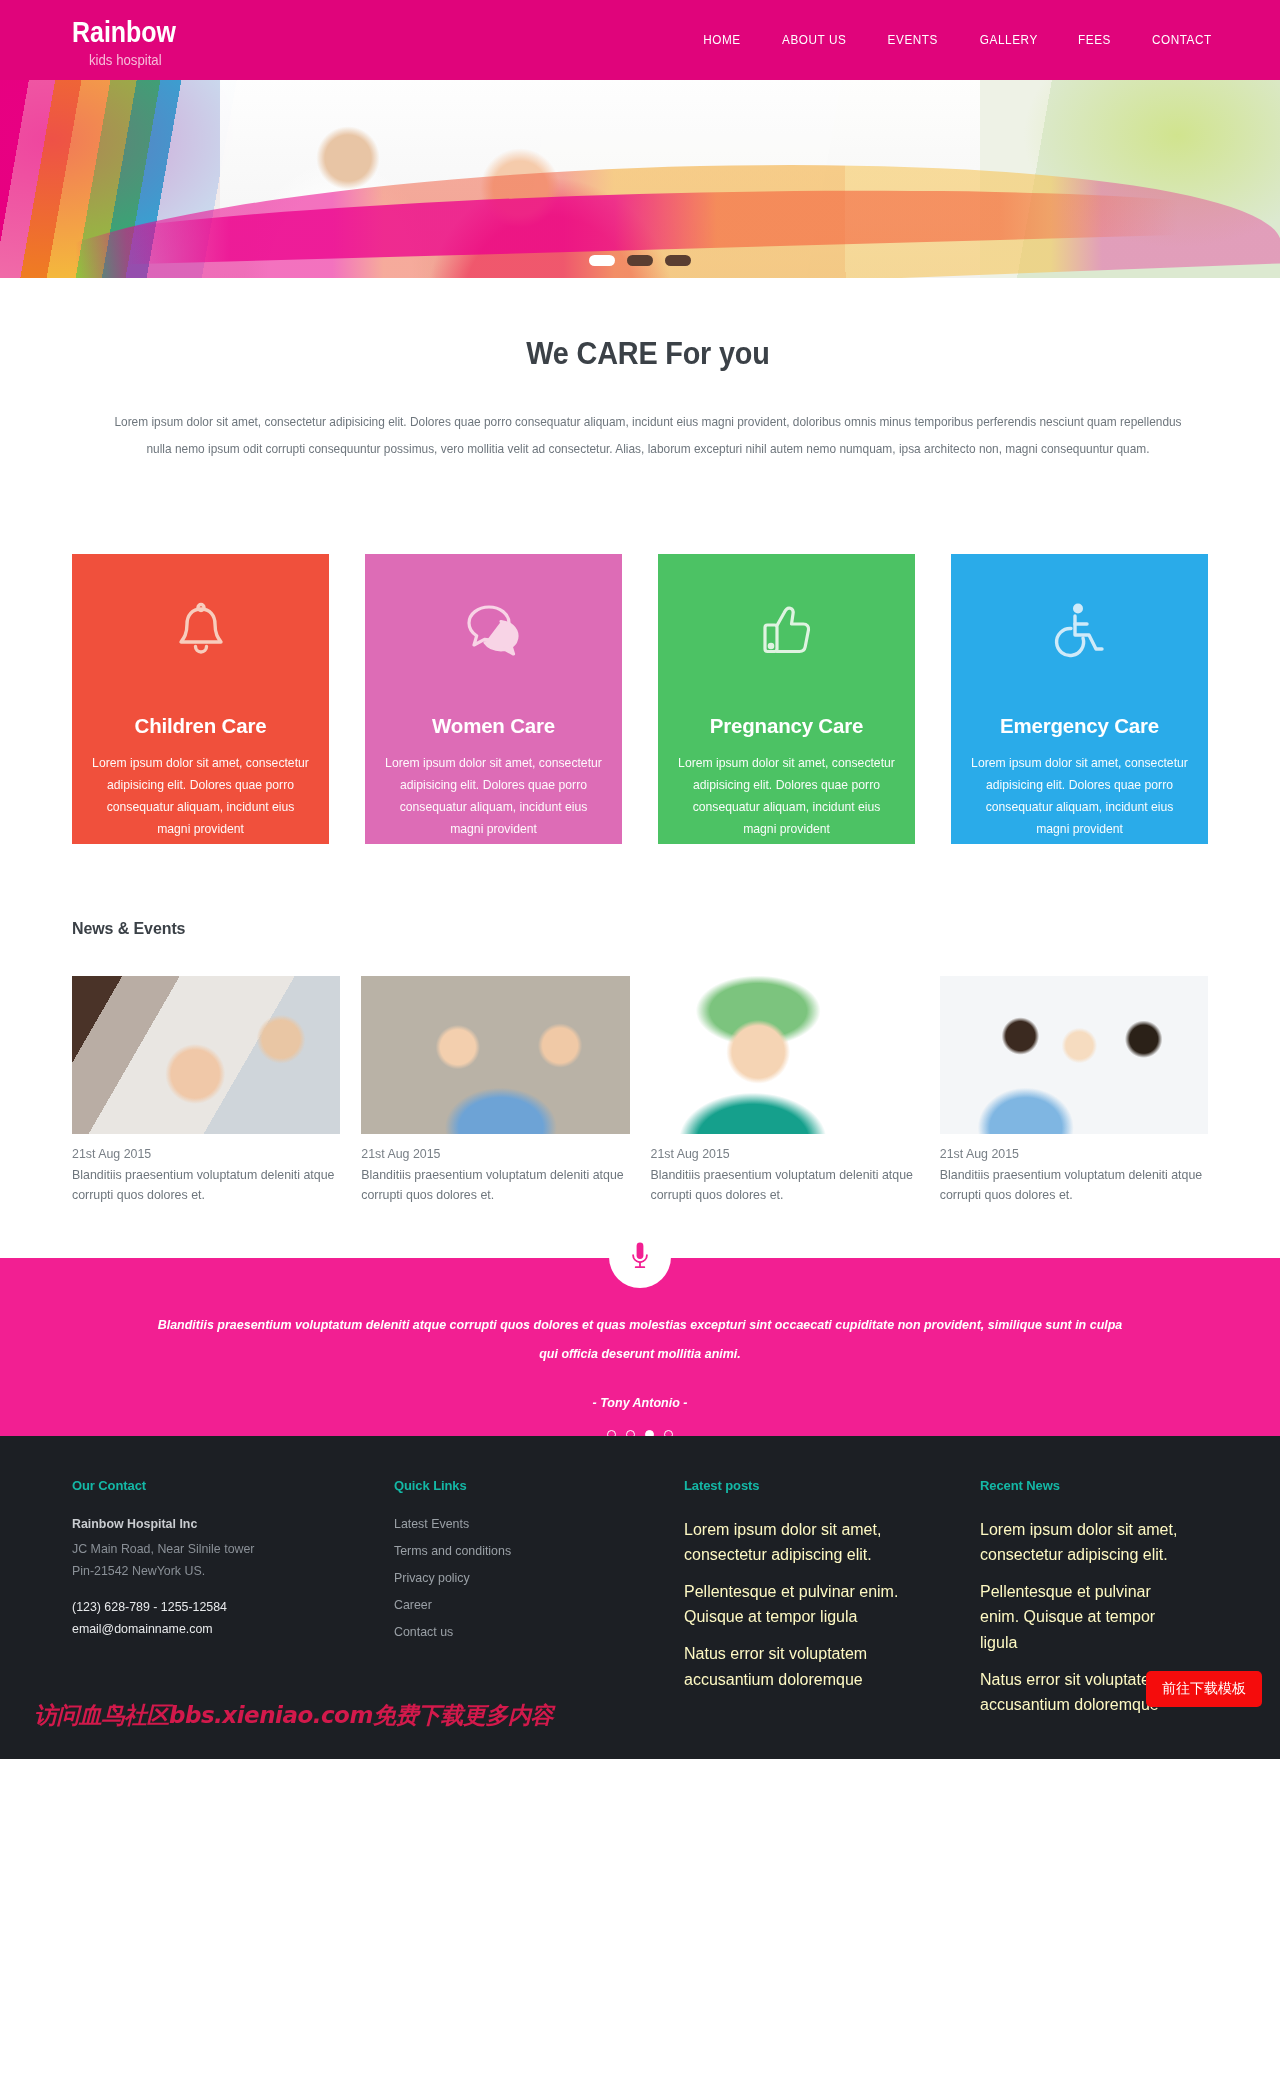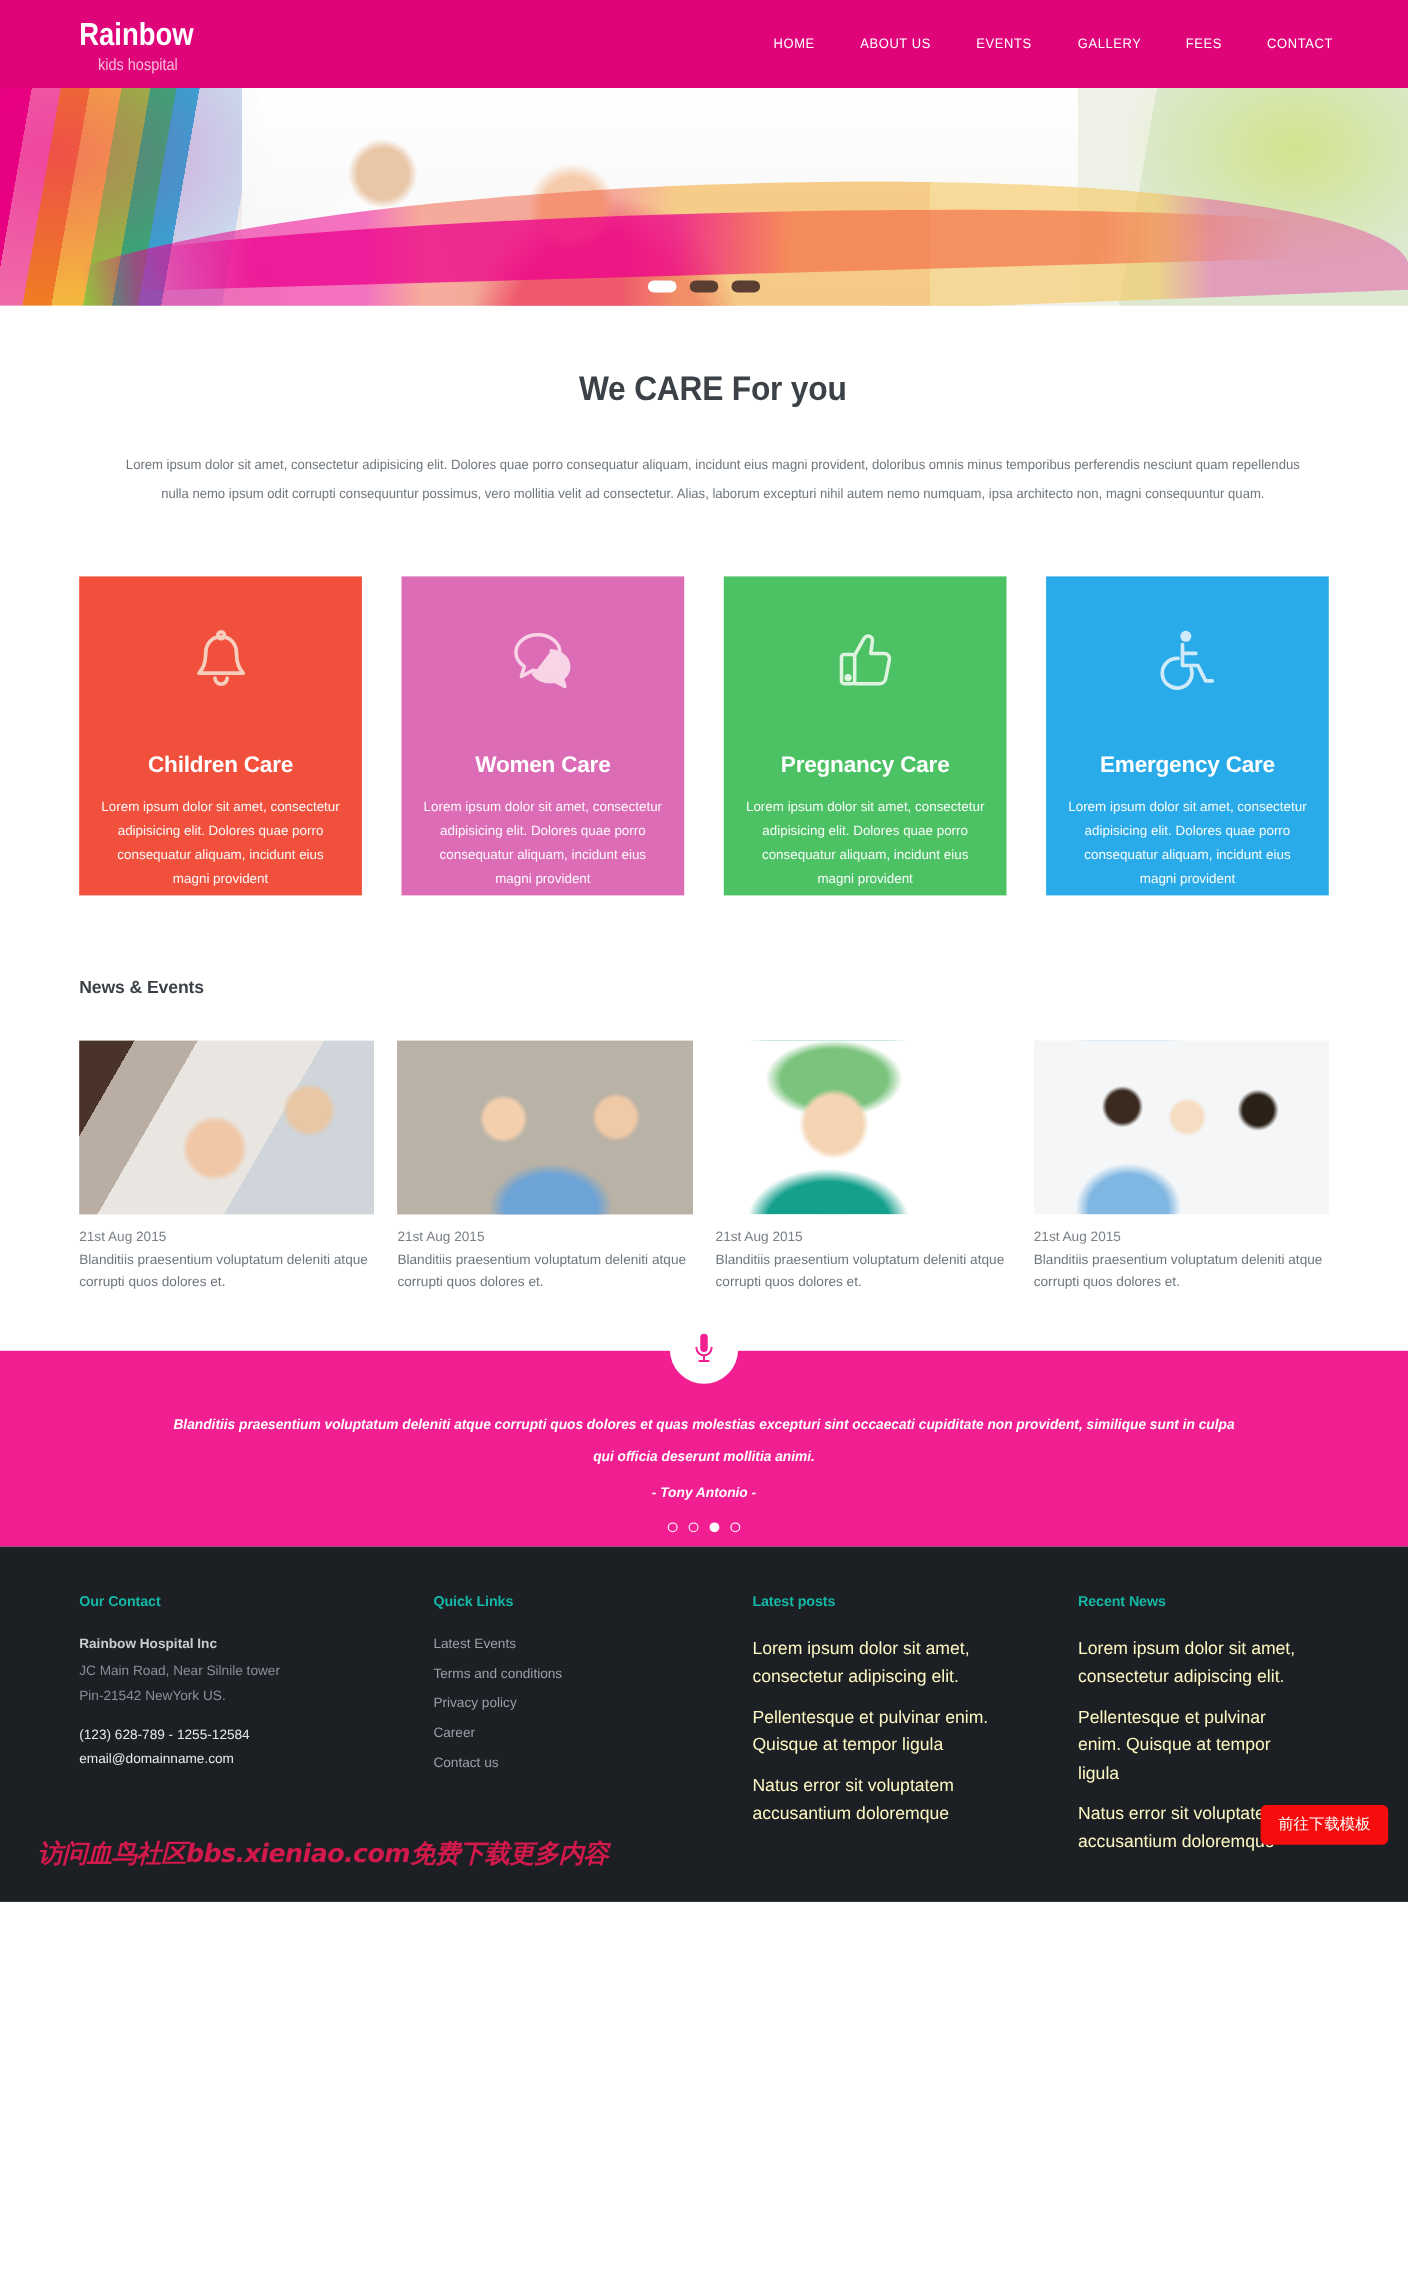--- a/index.html
+++ b/index.html
@@ -156,21 +156,21 @@
     text-align: center;
     font-family: "Liberation Sans Narrow","Liberation Sans",sans-serif;
     transform: scaleX(0.96);
   }
 
   
   .cards {
     display: flex;
     gap: 36px;
     padding: 0 72px;
-    margin-top: 62px;
+    margin-top: 92px;
   }
   .card {
     flex: 1;
     height: 290px;
     padding: 44px 20px 0;
     text-align: center;
     color: #ffffff;
   }
   .card-icon { height: 66px; display: flex; align-items: center; justify-content: center; }
   .card-icon svg { display: block; }
@@ -261,21 +261,21 @@
     font-family: "Liberation Sans Narrow","Liberation Sans",sans-serif;
     transform: scaleX(0.96);
     max-width: 1020px;
     margin: 0 auto;
   }
   .author {
     color: #ffffff;
     font-style: italic;
     font-weight: bold;
     font-size: 12.5px;
-    margin-top: 12px;
+    margin-top: 28px;
     font-family: "Liberation Sans Narrow","Liberation Sans",sans-serif;
   }
   .t-dots { display: flex; justify-content: center; gap: 10px; margin-top: 20px; }
   .t-dot { width: 9px; height: 9px; border-radius: 50%; border: 1.4px solid #ffffff; }
   .t-dot.active { background: #ffffff; }
 
   
   .footer {
     background: #1c1f24;
     padding: 42px 72px 30px;

